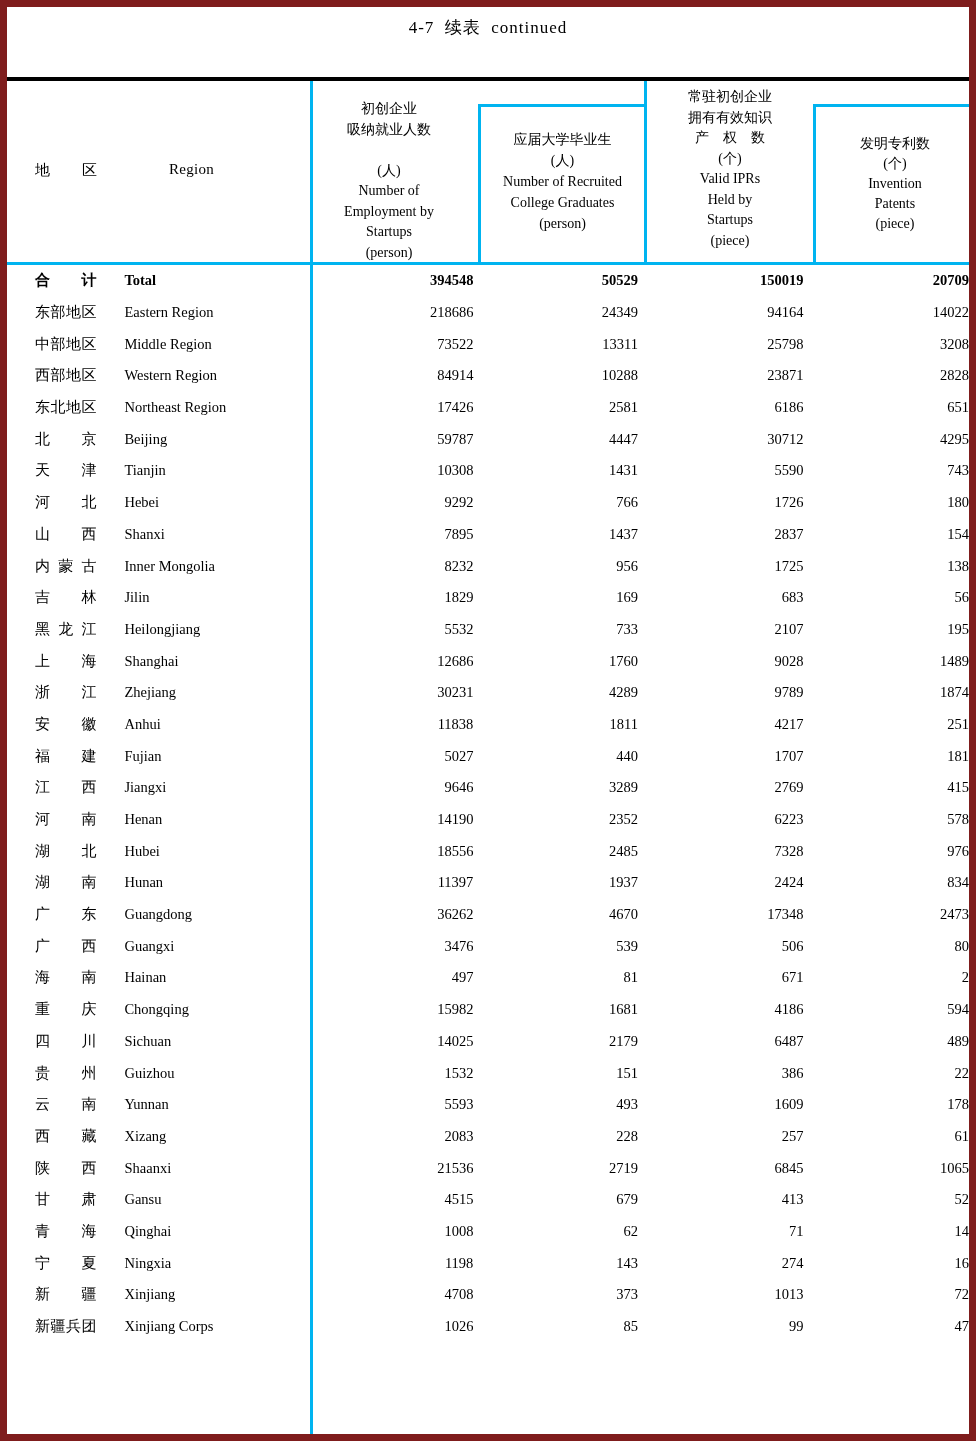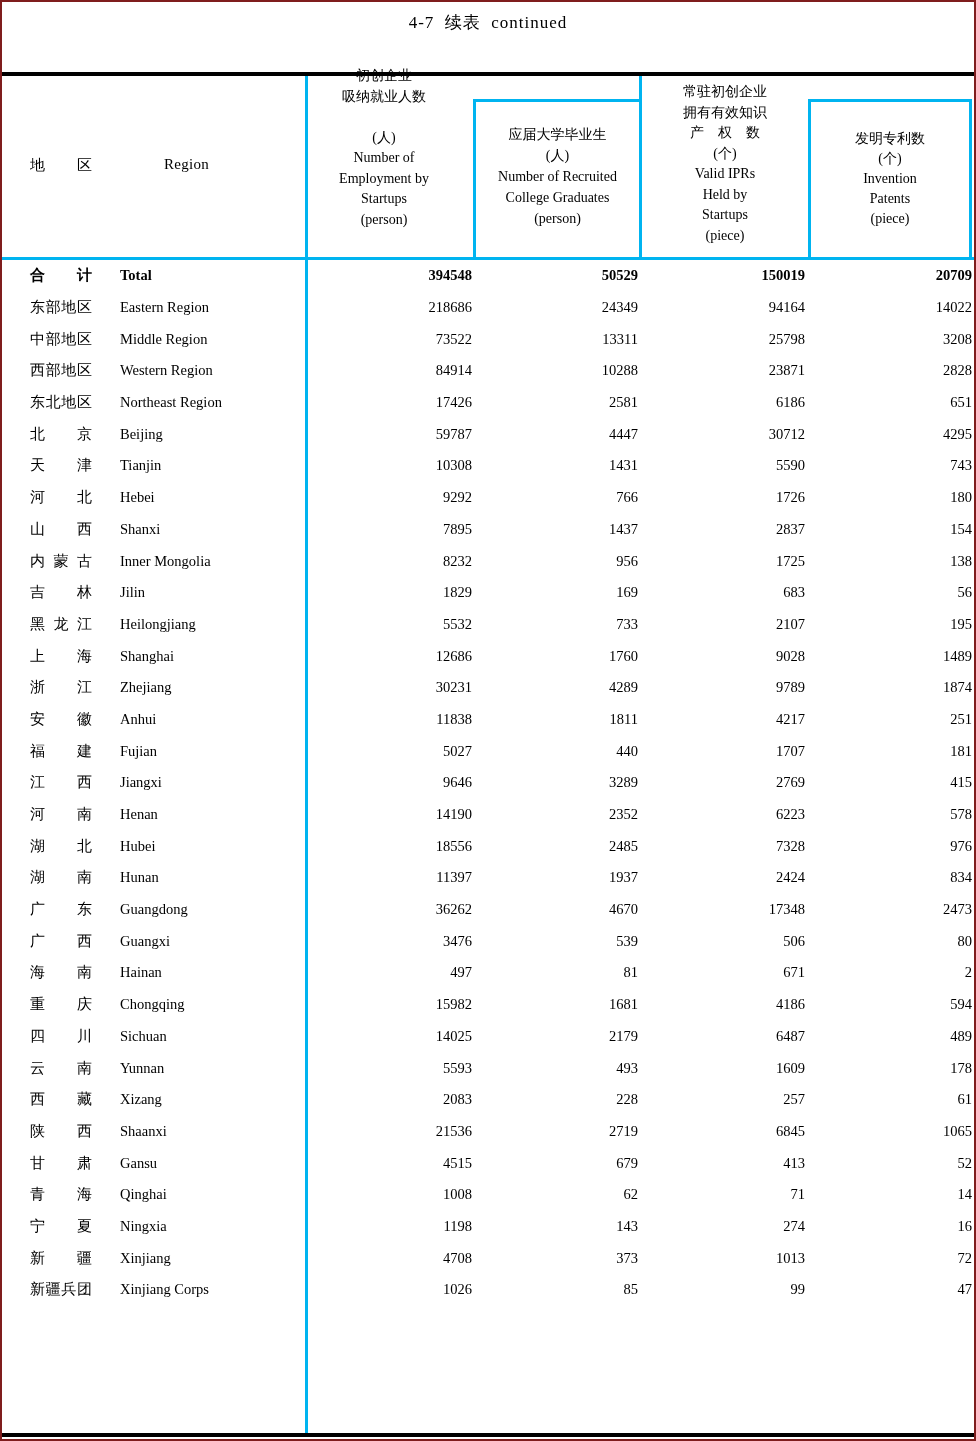--- a/index.html
+++ b/index.html
@@ -1,39 +1,39 @@
 <!DOCTYPE html>
 <html><head>
 <meta charset="utf-8">
 <style>
   html,body{margin:0;padding:0;background:#888;}
   #page{
     position:relative; width:976px; height:1441px; background:#fff;
-    box-sizing:border-box; border:2px solid #7f1d1d; overflow:hidden;
+    box-sizing:border-box; border:7px solid #7f1d1d; overflow:hidden;
     font-family:"Liberation Serif","DejaVu Serif",serif; color:#000;
   }
   .title{
     position:absolute; top:9px; left:0; width:100%; text-align:center;
     font-size:17px; letter-spacing:1px; white-space:pre;
   }
   .rule{position:absolute; left:0; width:100%; background:#000;}
   .rule-top{top:70px; height:4px;}
   .rule-bottom{top:1431px; height:4px;}
   .cyan{position:absolute; background:var(--cyan);}
   .vline1{left:303px; top:74px; width:3px; height:1357px;}
   .vline2{left:637px; top:74px; width:3px; height:184px;}
   .hsep{left:0; top:255px; width:100%; height:3px;}
   .cyan-box{position:absolute; border:3px solid var(--cyan); box-sizing:border-box; background:transparent;}
   .box-grad{left:471px; top:97px; width:169px; height:161px;}
   .box-pat{left:806px; top:97px; width:164px; height:161px;}
   
   .hdr-region{position:absolute; top:154px; left:0; display:flex; font-size:15px;}
   .hdr-col{position:absolute; text-align:center; font-size:14px;}
   .hdr-col div{height:20.5px; line-height:20.5px; white-space:pre;}
-  .hc2{left:307px; width:150px; top:64px;}
+  .hc2{left:307px; width:150px; top:92px;}
   .hc3{left:474px; width:163px; top:122px;}
   .hc3 div{height:21px; line-height:21px;}
   .hc4{left:643px; width:160px; top:80px;}
   .hc5{left:809px; width:158px; top:127px;}
   .hc5 div{height:20px; line-height:20px;}
   .cjk-just{
     display:inline-block; width:62px; margin-left:28px;
     text-align:justify; text-align-last:justify; text-justify:inter-character;
   }
   .hdr-en{margin-left:72px; letter-spacing:.3px;}
@@ -300,20 +300,28 @@
   </div>
       <div class="row">
     <div class="c-cn">四川</div>
     <div class="c-en">Sichuan</div>
     <div class="c-num c-v1">14025</div>
     <div class="c-num c-v2">2179</div>
     <div class="c-num c-v3">6487</div>
     <div class="c-num c-v4">489</div>
   </div>
       <div class="row">
+    <div class="c-cn">贵州</div>
+    <div class="c-en">Guizhou</div>
+    <div class="c-num c-v1">1532</div>
+    <div class="c-num c-v2">151</div>
+    <div class="c-num c-v3">386</div>
+    <div class="c-num c-v4">22</div>
+  </div>
+      <div class="row">
     <div class="c-cn">云南</div>
     <div class="c-en">Yunnan</div>
     <div class="c-num c-v1">5593</div>
     <div class="c-num c-v2">493</div>
     <div class="c-num c-v3">1609</div>
     <div class="c-num c-v4">178</div>
   </div>
       <div class="row">
     <div class="c-cn">西藏</div>
     <div class="c-en">Xizang</div>

